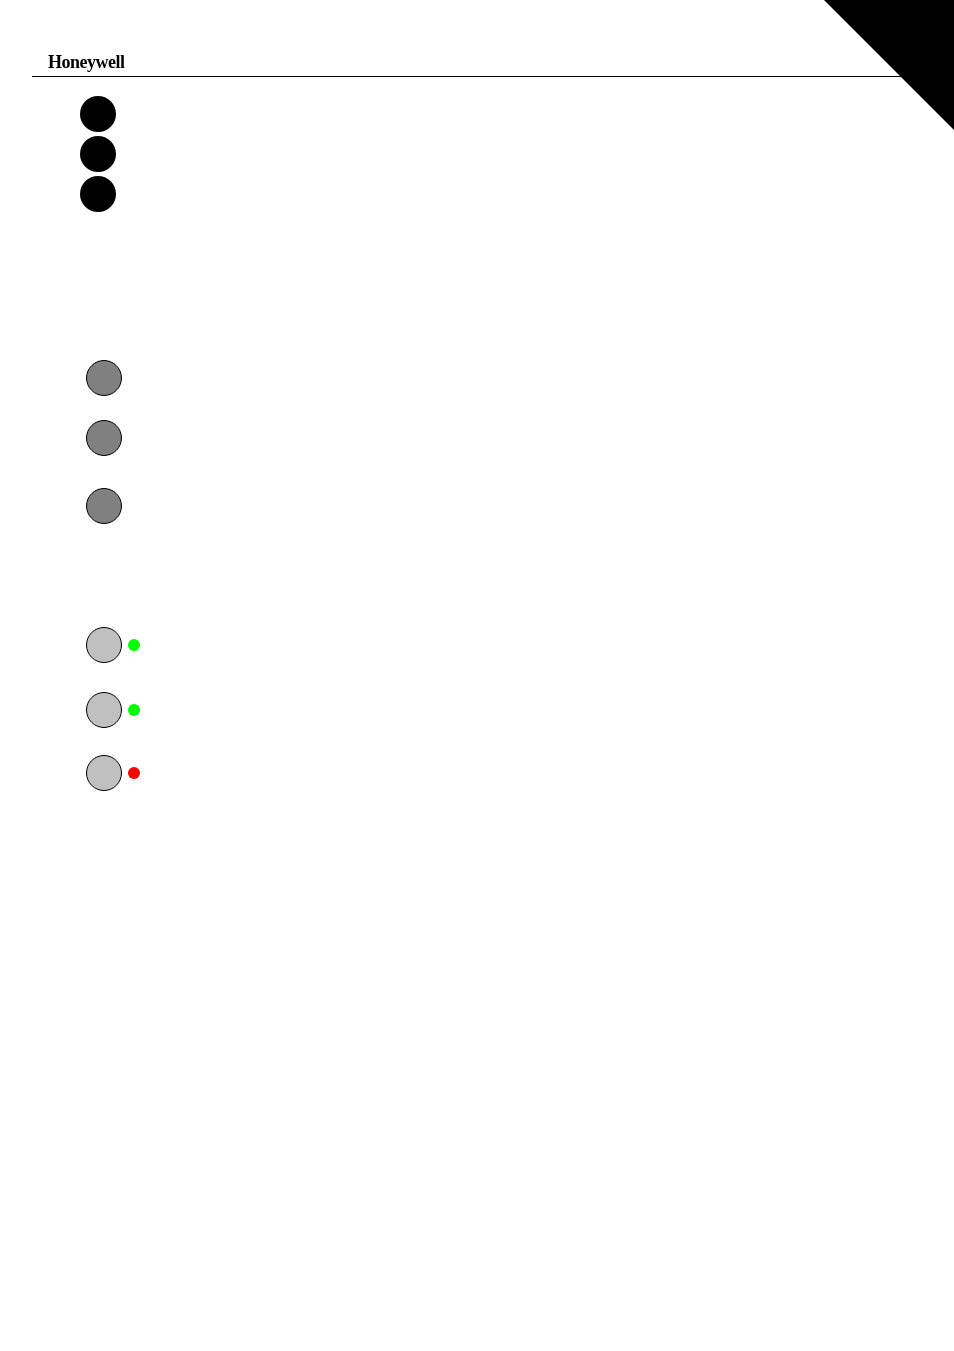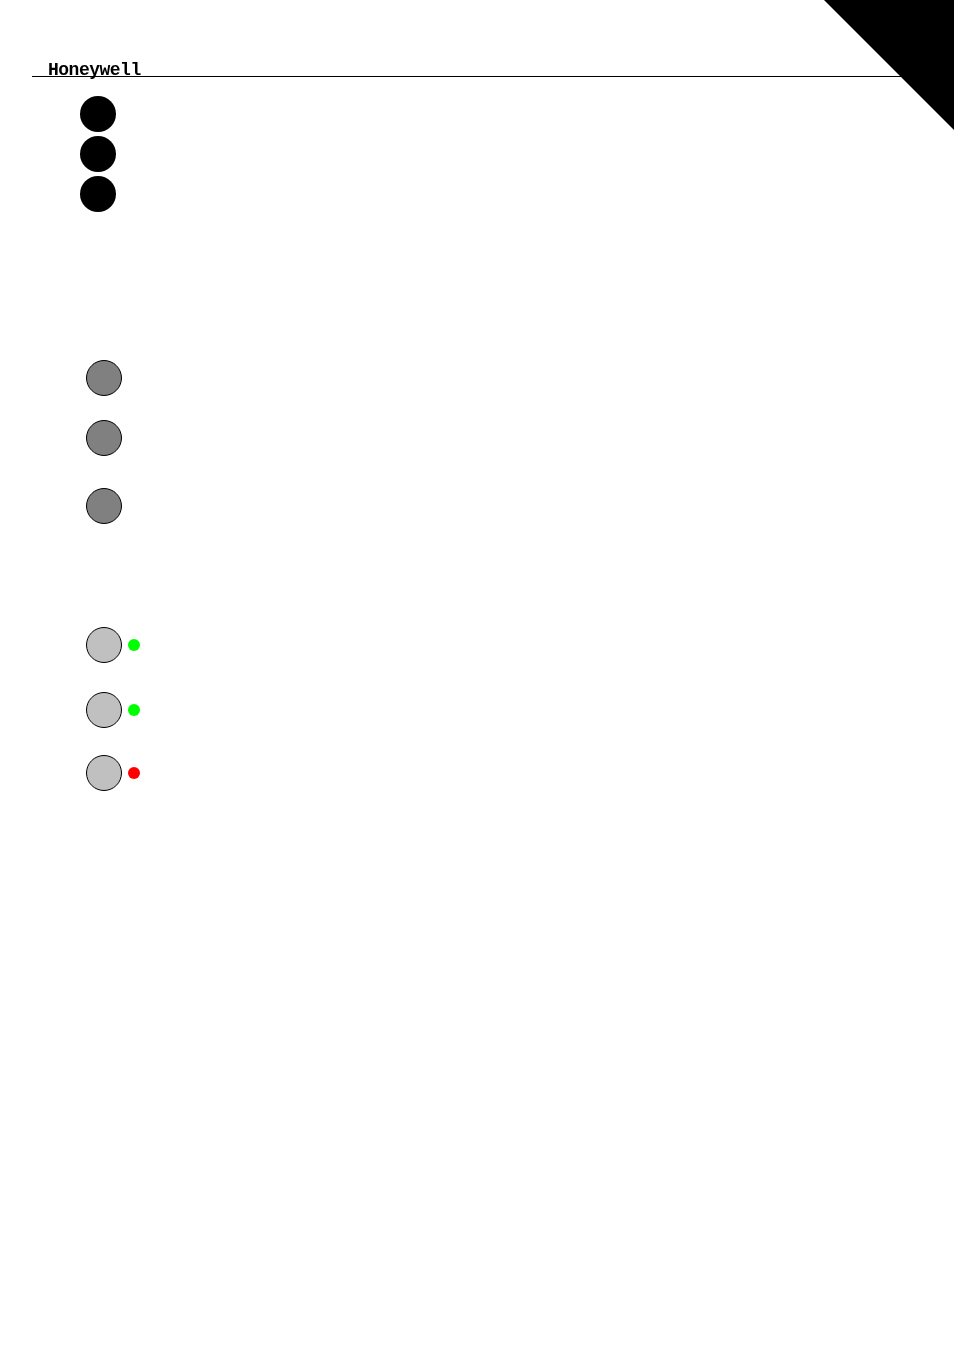--- a/index.html
+++ b/index.html
@@ -15,23 +15,23 @@
     position: absolute;
     top: 0;
     right: 0;
     width: 0;
     height: 0;
     border-left: 130px solid transparent;
     border-top: 130px solid #000000;
   }
   .brand {
     position: absolute;
-    top: 60px;
+    top: 52px;
     left: 48px;
-    font-family: Liberation Mono, monospace;
+    font-family: Liberation Serif, serif;
     font-weight: 900;
     font-size: 18px;
     color: #000000;
     letter-spacing: -0.5px;
   }
   .hr {
     position: absolute;
     top: 76px;
     left: 32px;
     right: 32px;

